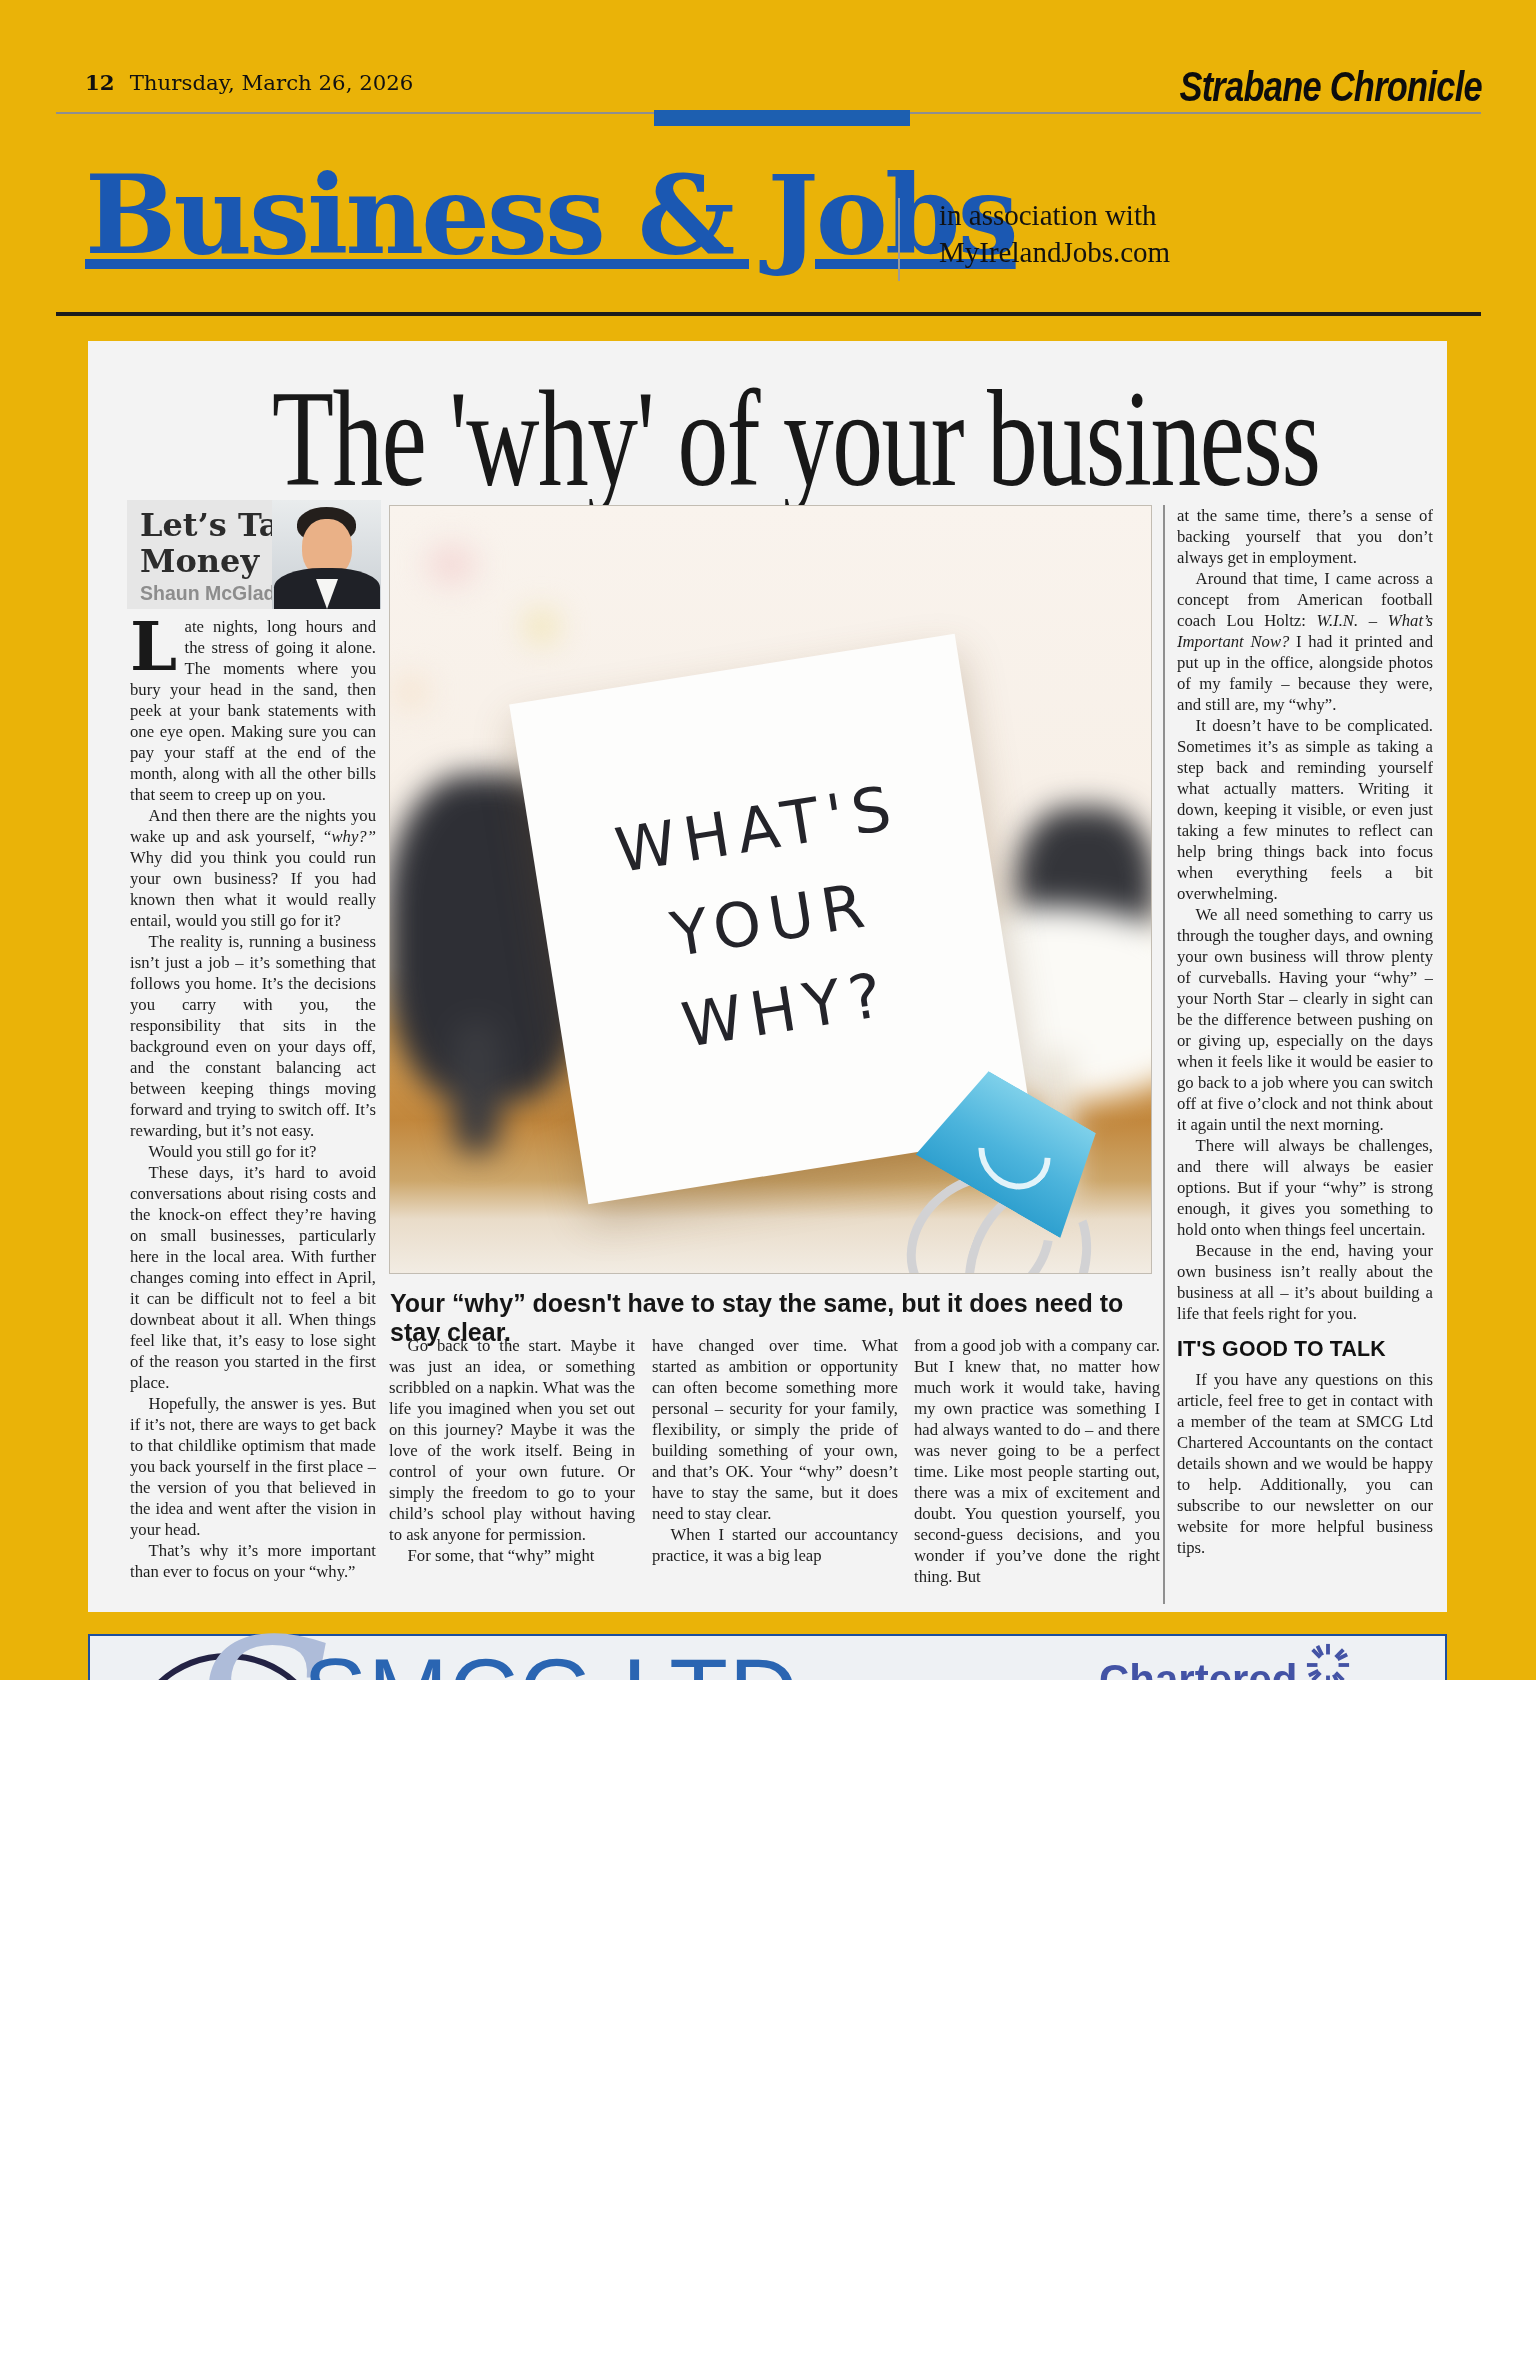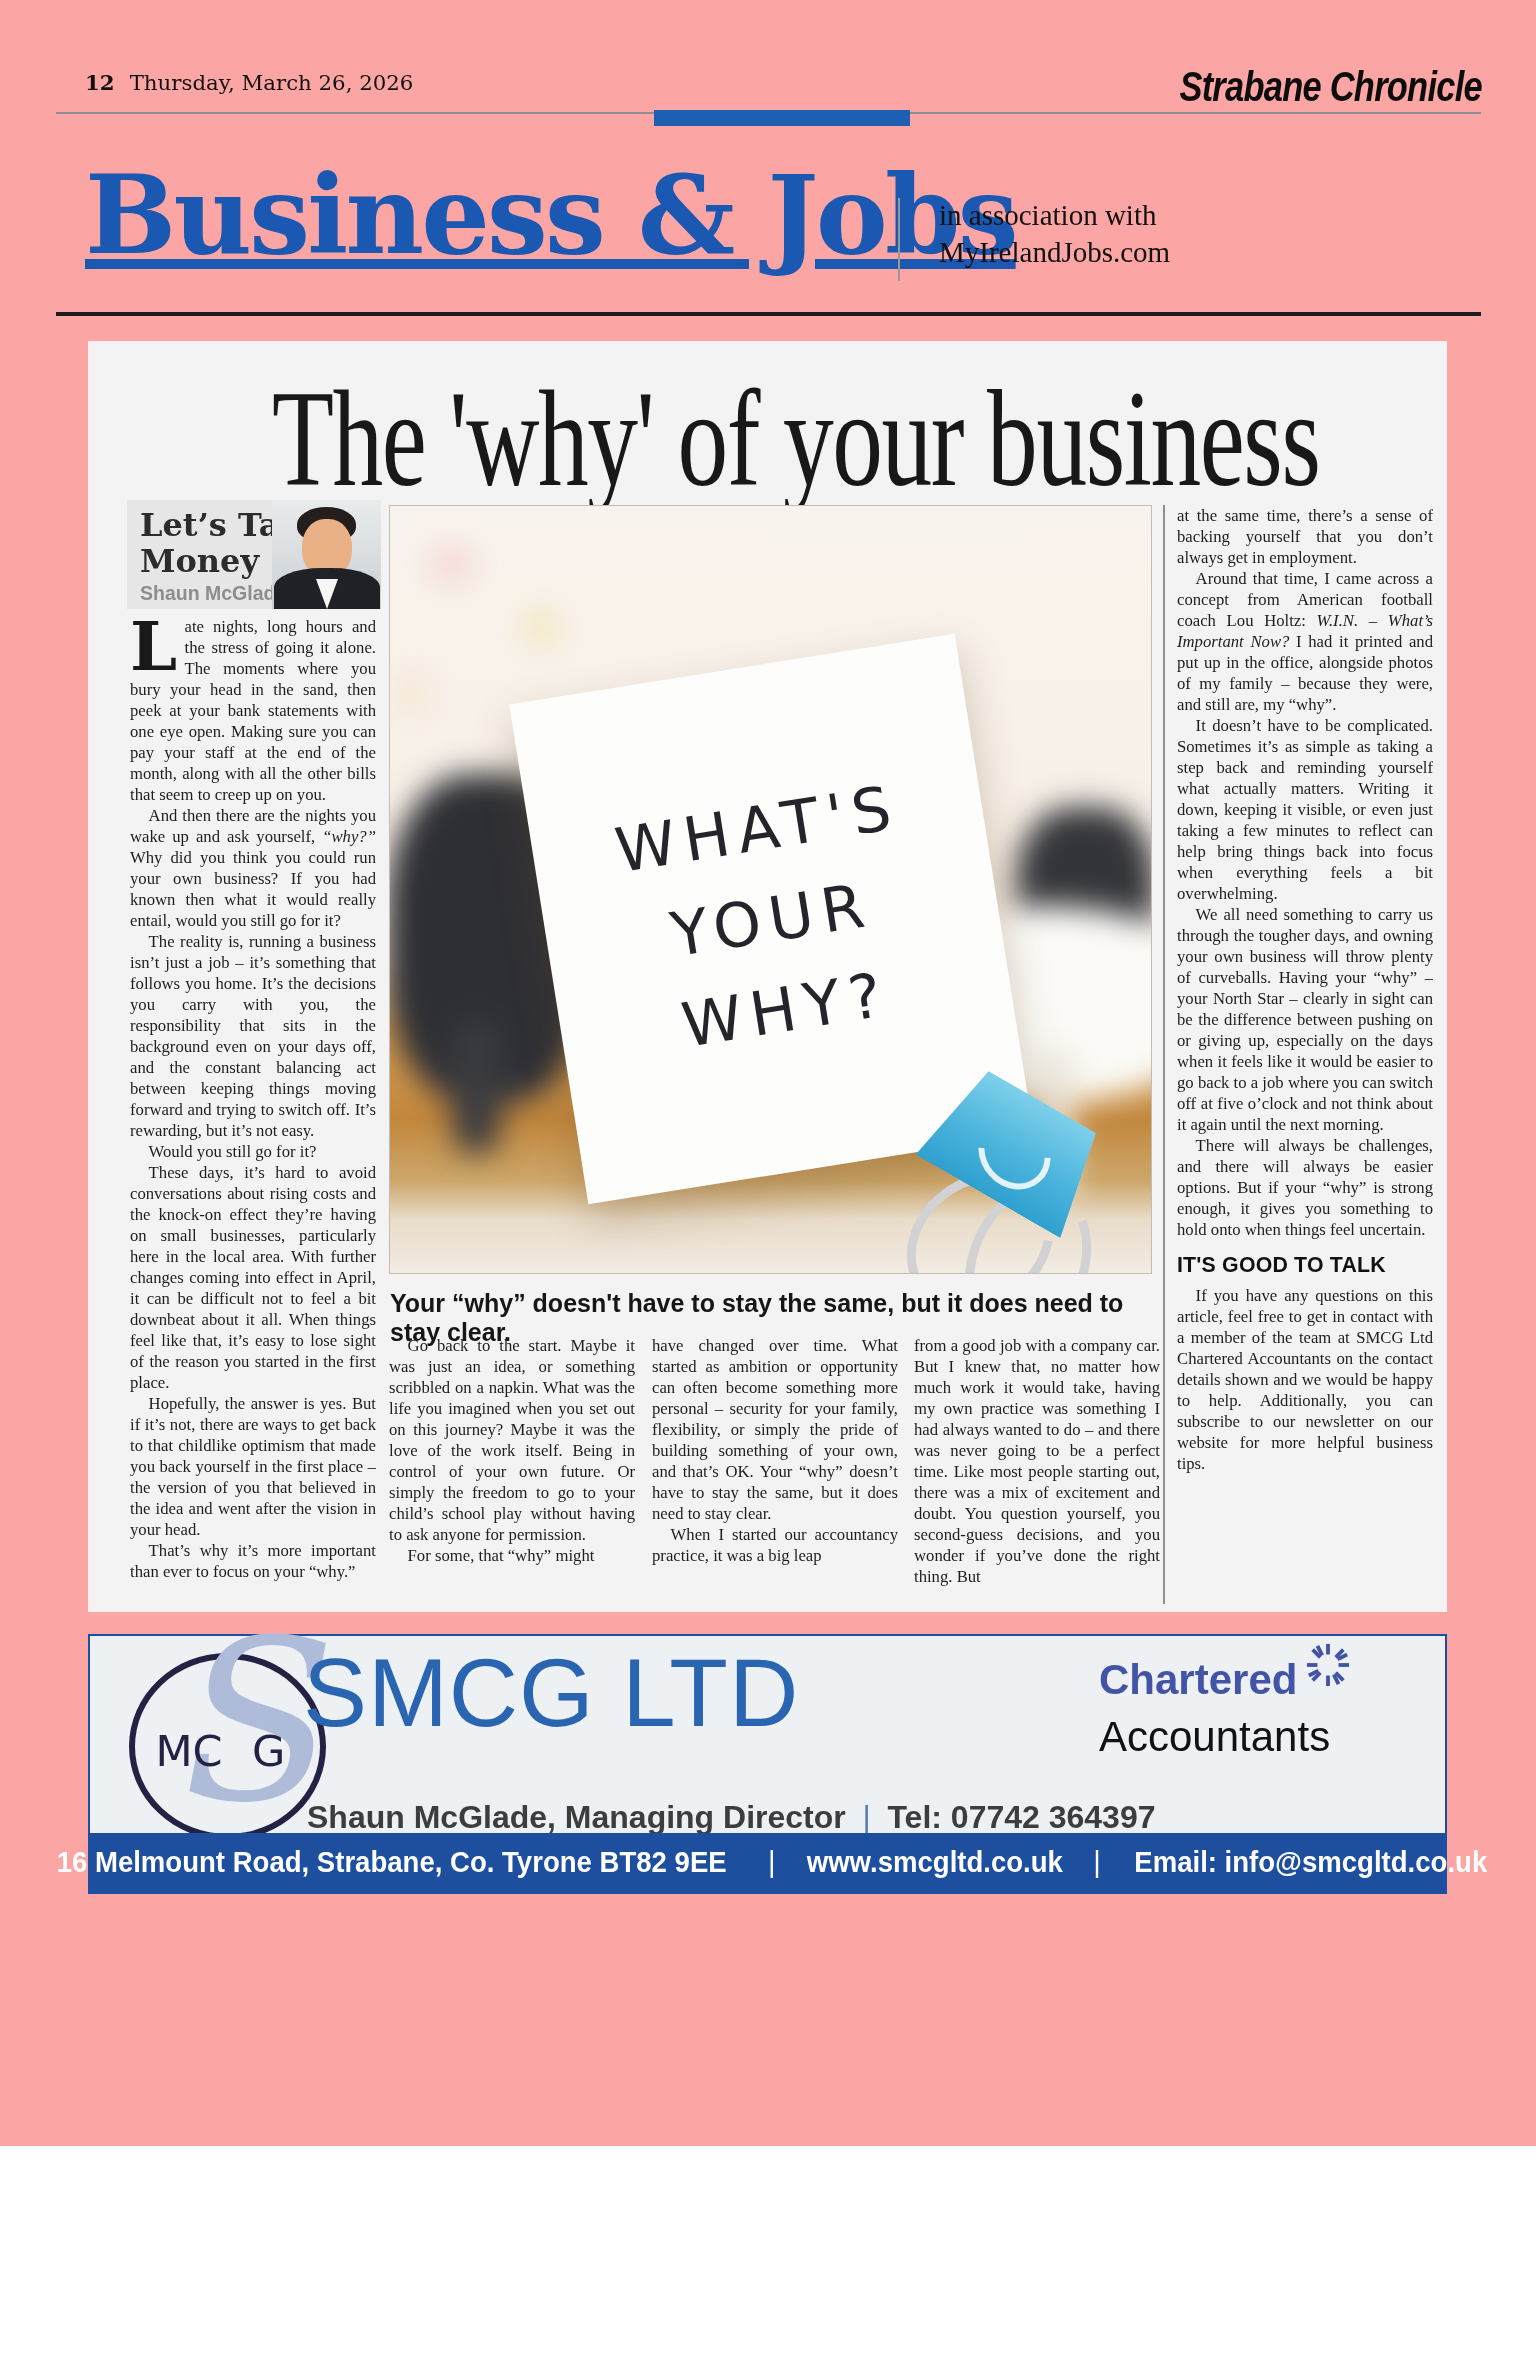--- a/index.html
+++ b/index.html
@@ -1,16 +1,16 @@
 <!DOCTYPE html>
 <html lang="en" style="font-size:15px"><head>
 <meta charset="utf-8">
 <style>
   html,body{margin:0;padding:0;background:#ffffff;}
-  .page{position:relative;width:1536px;height:2146px;background:#fca5a5;overflow:hidden;
+  .page{position:relative;width:1536px;height:1680px;background:#eab308;overflow:hidden;
         font-family:"Liberation Serif",serif;color:#1d1d1d;}
 
   
   .folio{position:absolute;left:85px;top:70px;font-family:"DejaVu Serif",serif;font-size:21.3px;color:#111;}
   .folio .pgnum{font-weight:bold;margin-right:15px;}
   .masthead{position:absolute;right:54px;top:63px;font-family:"Liberation Sans",sans-serif;
             font-weight:bold;font-style:italic;font-size:42px;color:#0d0d0d;
             transform:scaleX(0.82);transform-origin:right center;letter-spacing:-0.9px;white-space:nowrap;}
   .header-rule{position:absolute;left:56px;top:112px;width:1425px;height:1.9px;background:#8f8f8f;}
   .header-tab{position:absolute;left:654px;top:110px;width:256px;height:16px;background:#1d5fb0;}
@@ -201,20 +201,21 @@
       <p>from a good job with a company car. But I knew that, no matter how much work it would take, having my own practice was something I had always wanted to do – and there was never going to be a perfect time. Like most people starting out, there was a mix of excitement and doubt. You question yourself, you second-guess decisions, and you wonder if you’ve done the right thing. But</p>
     </div>
 
     <div class="col5-rule"></div>
     <div class="col col5">
       <p>at the same time, there’s a sense of backing yourself that you don’t always get in employment.</p>
       <p class="ind"><span>Around that time, I came across a concept from American football coach Lou Holtz: </span><i>W.I.N. – What’s Important Now?</i><span> I had it printed and put up in the office, alongside photos of my family – because they were, and still are, my “why”.</span></p>
       <p class="ind">It doesn’t have to be complicated. Sometimes it’s as simple as taking a step back and reminding yourself what actually matters. Writing it down, keeping it visible, or even just taking a few minutes to reflect can help bring things back into focus when everything feels a bit overwhelming.</p>
       <p class="ind">We all need something to carry us through the tougher days, and owning your own business will throw plenty of curveballs. Having your “why” – your North Star – clearly in sight can be the difference between pushing on or giving up, especially on the days when it feels like it would be easier to go back to a job where you can switch off at five o’clock and not think about it again until the next morning.</p>
       <p class="ind">There will always be challenges, and there will always be easier options. But if your “why” is strong enough, it gives you something to hold onto when things feel uncertain.</p>
+      <p class="ind">Because in the end, having your own business isn’t really about the business at all – it’s about building a life that feels right for you.</p>
       <h3 class="subhead">IT'S GOOD TO TALK</h3>
       <p class="ind">If you have any questions on this article, feel free to get in contact with a member of the team at SMCG Ltd Chartered Accountants on the contact details shown and we would be happy to help. Additionally, you can subscribe to our newsletter on our website for more helpful business tips.</p>
     </div>
   </section>
 
   <section class="ad">
     <div class="ad-logo">
       <span class="logo-s">S</span>
       <span class="logo-mc">MC</span>
       <span class="logo-g">G</span>

